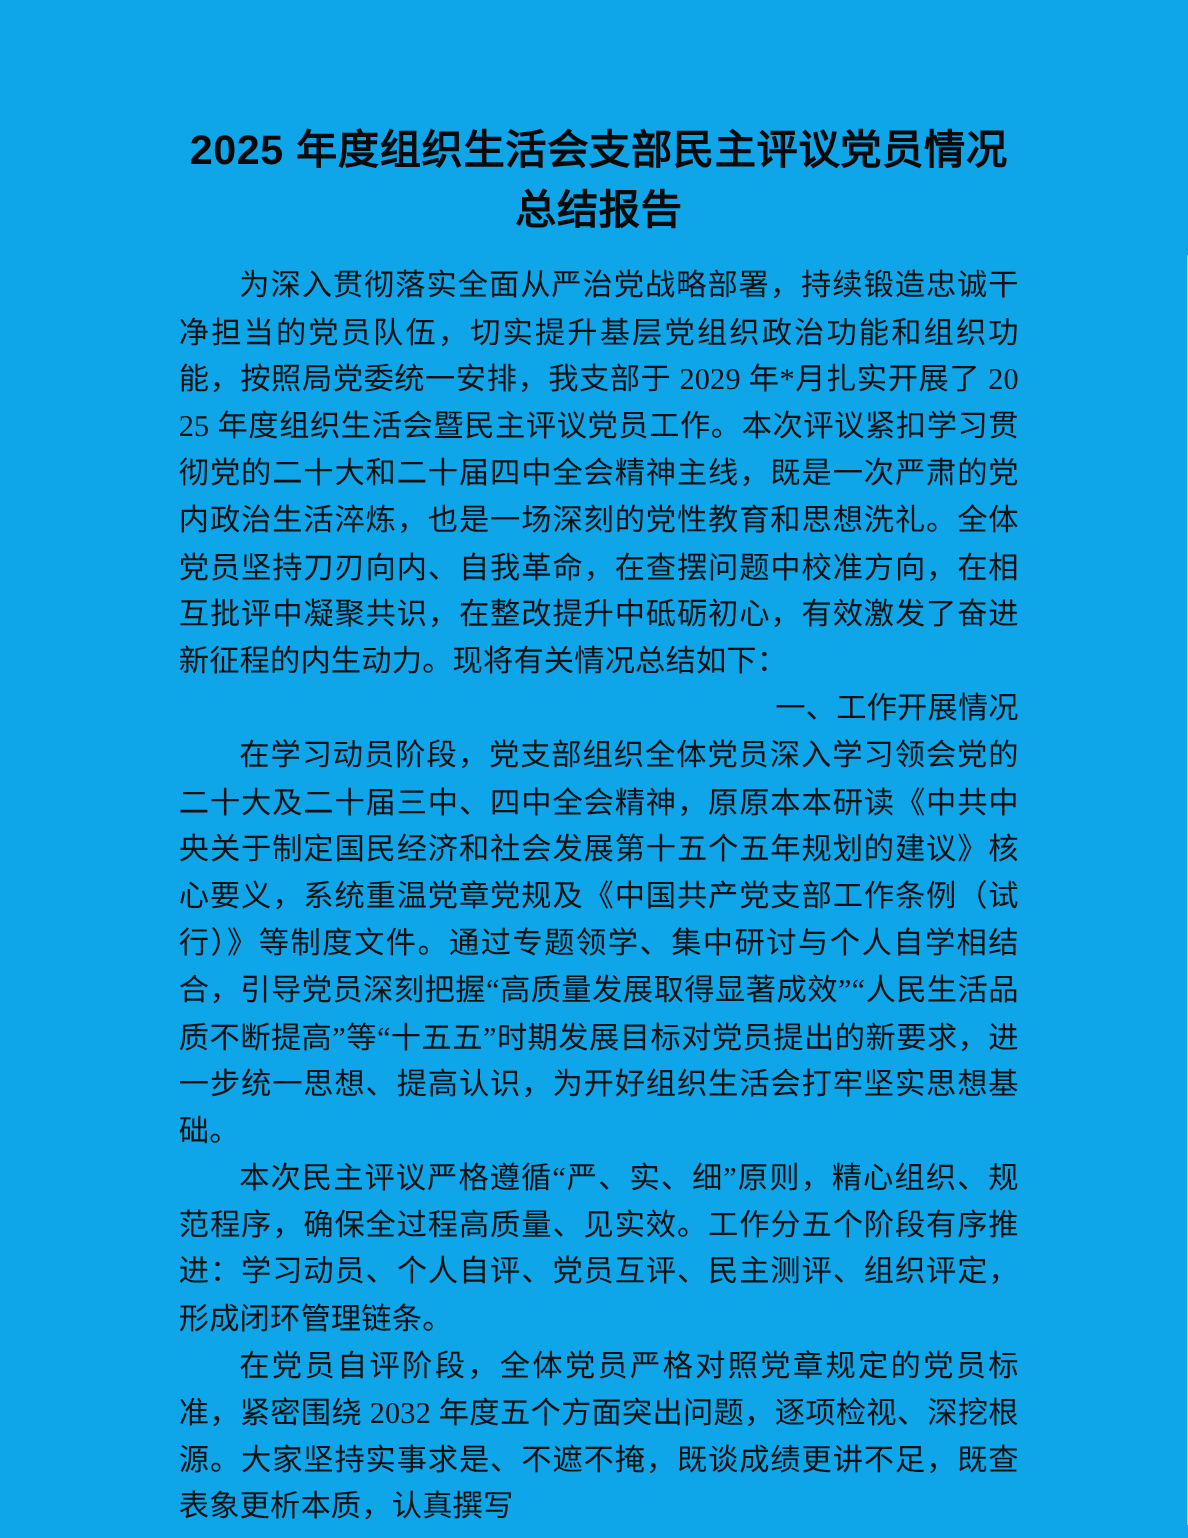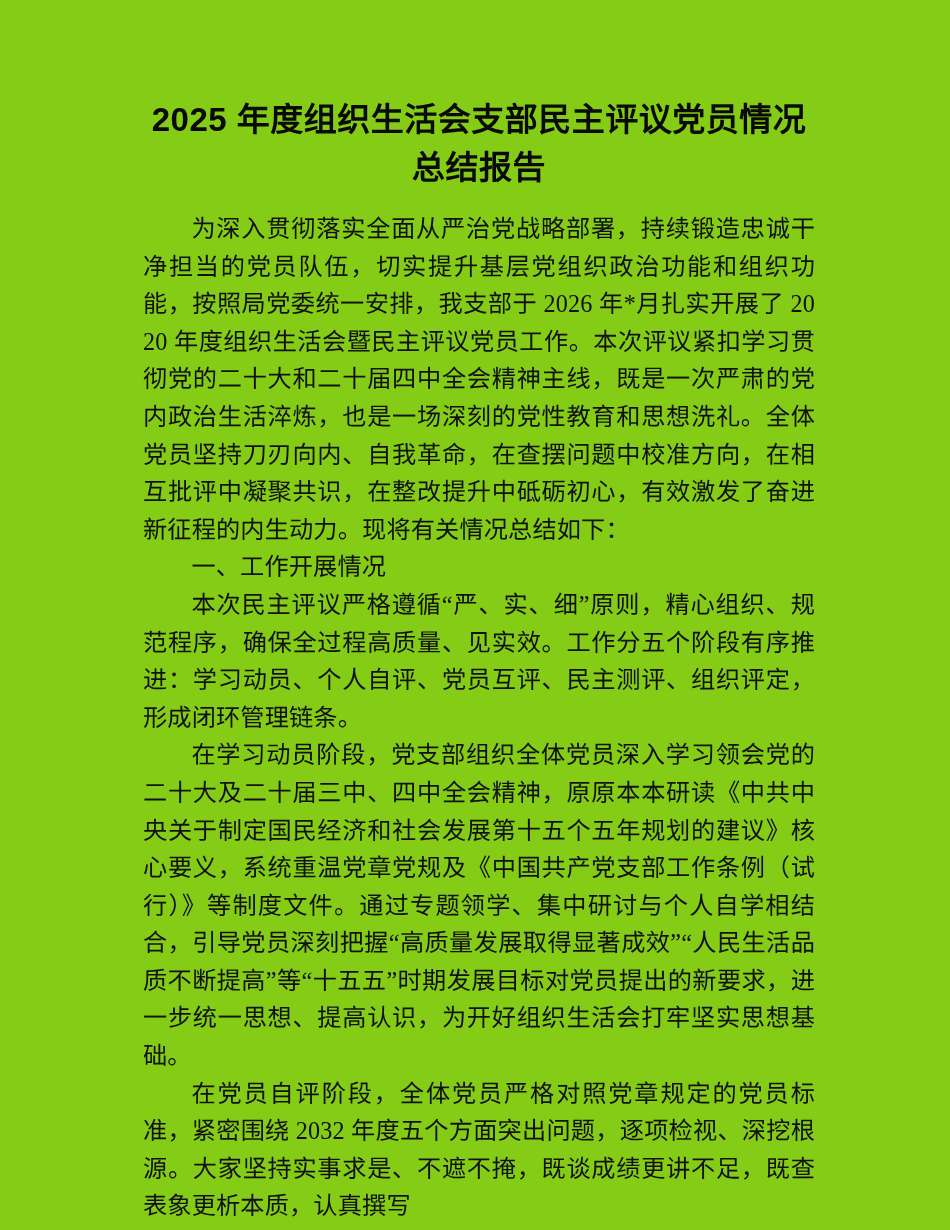--- a/index.html
+++ b/index.html
@@ -9,21 +9,21 @@
     background: #ffffff;
   }
   body {
     font-family: "Liberation Serif", "DejaVu Serif", serif;
     color: #000000;
   }
   .page {
     position: relative;
     width: 950px;
     height: 1230px;
-    background: #84cc16;
+    background: #0ea5e9;
     margin: 0 auto;
     overflow: hidden;
     box-sizing: border-box;
   }
   .content {
     position: absolute;
     left: 143px;
     top: 96px;
     width: 672px;
   }
@@ -55,34 +55,35 @@
     margin-top: 0;
   }
   .heading-para {
     font-family: "Liberation Serif", "DejaVu Serif", serif;
     font-size: 24.2px;
     line-height: 37.6px;
     margin: 0;
     text-indent: 2em;
     letter-spacing: 0.15px;
     color: #111111;
+    text-align: right;
   }
 </style>
 </head>
 <body>
 
 <div class="page">
   <div class="content">
 
     <h1 class="doc-title">2025 年度组织生活会支部民主评议党员情况总结报告</h1>
 
-    <p class="para">为深入贯彻落实全面从严治党战略部署，持续锻造忠诚干净担当的党员队伍，切实提升基层党组织政治功能和组织功能，按照局党委统一安排，我支部于 2026 年*月扎实开展了 2020 年度组织生活会暨民主评议党员工作。本次评议紧扣学习贯彻党的二十大和二十届四中全会精神主线，既是一次严肃的党内政治生活淬炼，也是一场深刻的党性教育和思想洗礼。全体党员坚持刀刃向内、自我革命，在查摆问题中校准方向，在相互批评中凝聚共识，在整改提升中砥砺初心，有效激发了奋进新征程的内生动力。现将有关情况总结如下：</p>
+    <p class="para">为深入贯彻落实全面从严治党战略部署，持续锻造忠诚干净担当的党员队伍，切实提升基层党组织政治功能和组织功能，按照局党委统一安排，我支部于 2029 年*月扎实开展了 2025 年度组织生活会暨民主评议党员工作。本次评议紧扣学习贯彻党的二十大和二十届四中全会精神主线，既是一次严肃的党内政治生活淬炼，也是一场深刻的党性教育和思想洗礼。全体党员坚持刀刃向内、自我革命，在查摆问题中校准方向，在相互批评中凝聚共识，在整改提升中砥砺初心，有效激发了奋进新征程的内生动力。现将有关情况总结如下：</p>
 
     <p class="heading-para">一、工作开展情况</p>
 
+    <p class="para">在学习动员阶段，党支部组织全体党员深入学习领会党的二十大及二十届三中、四中全会精神，原原本本研读《中共中央关于制定国民经济和社会发展第十五个五年规划的建议》核心要义，系统重温党章党规及《中国共产党支部工作条例（试行）》等制度文件。通过专题领学、集中研讨与个人自学相结合，引导党员深刻把握“高质量发展取得显著成效”“人民生活品质不断提高”等“十五五”时期发展目标对党员提出的新要求，进一步统一思想、提高认识，为开好组织生活会打牢坚实思想基础。</p>
+
     <p class="para">本次民主评议严格遵循“严、实、细”原则，精心组织、规范程序，确保全过程高质量、见实效。工作分五个阶段有序推进：学习动员、个人自评、党员互评、民主测评、组织评定，形成闭环管理链条。</p>
-
-    <p class="para">在学习动员阶段，党支部组织全体党员深入学习领会党的二十大及二十届三中、四中全会精神，原原本本研读《中共中央关于制定国民经济和社会发展第十五个五年规划的建议》核心要义，系统重温党章党规及《中国共产党支部工作条例（试行）》等制度文件。通过专题领学、集中研讨与个人自学相结合，引导党员深刻把握“高质量发展取得显著成效”“人民生活品质不断提高”等“十五五”时期发展目标对党员提出的新要求，进一步统一思想、提高认识，为开好组织生活会打牢坚实思想基础。</p>
 
     <p class="para">在党员自评阶段，全体党员严格对照党章规定的党员标准，紧密围绕 2032 年度五个方面突出问题，逐项检视、深挖根源。大家坚持实事求是、不遮不掩，既谈成绩更讲不足，既查表象更析本质，认真撰写</p>
 
   </div>
 </div>
 
 </body></html>

